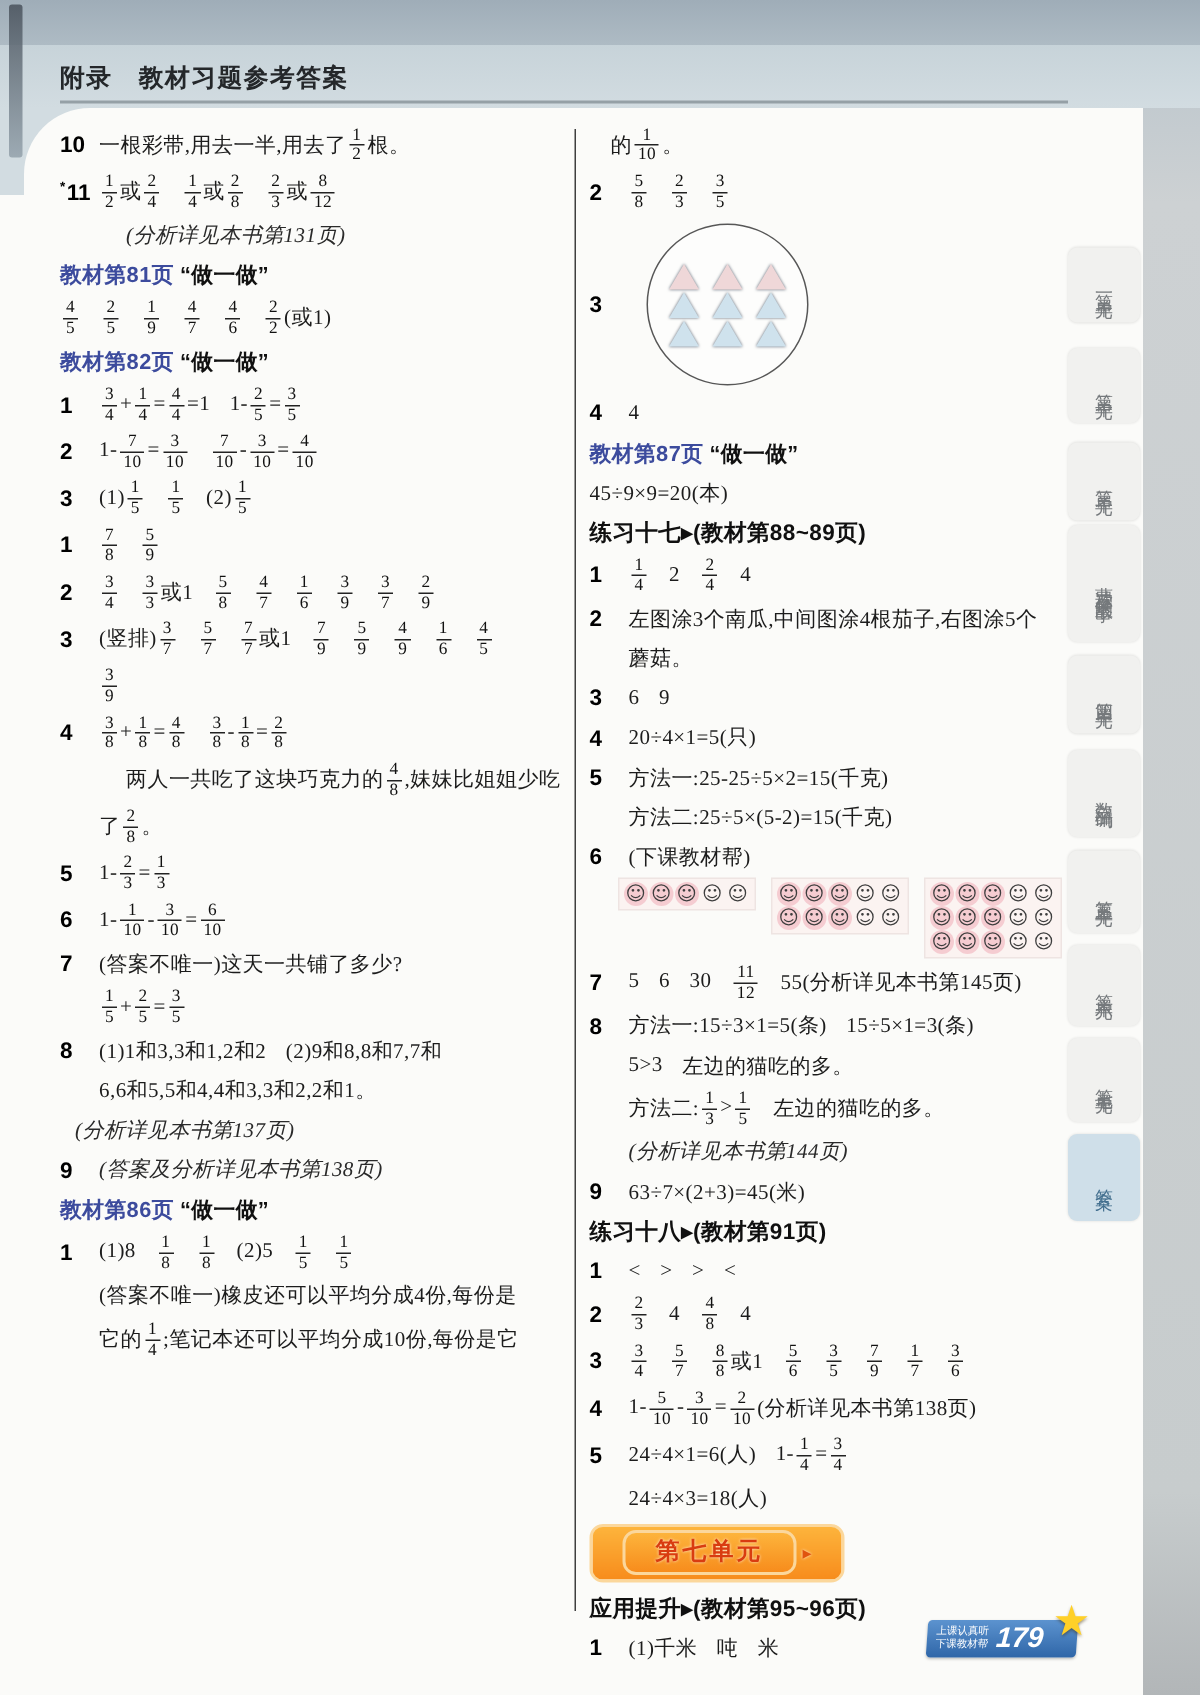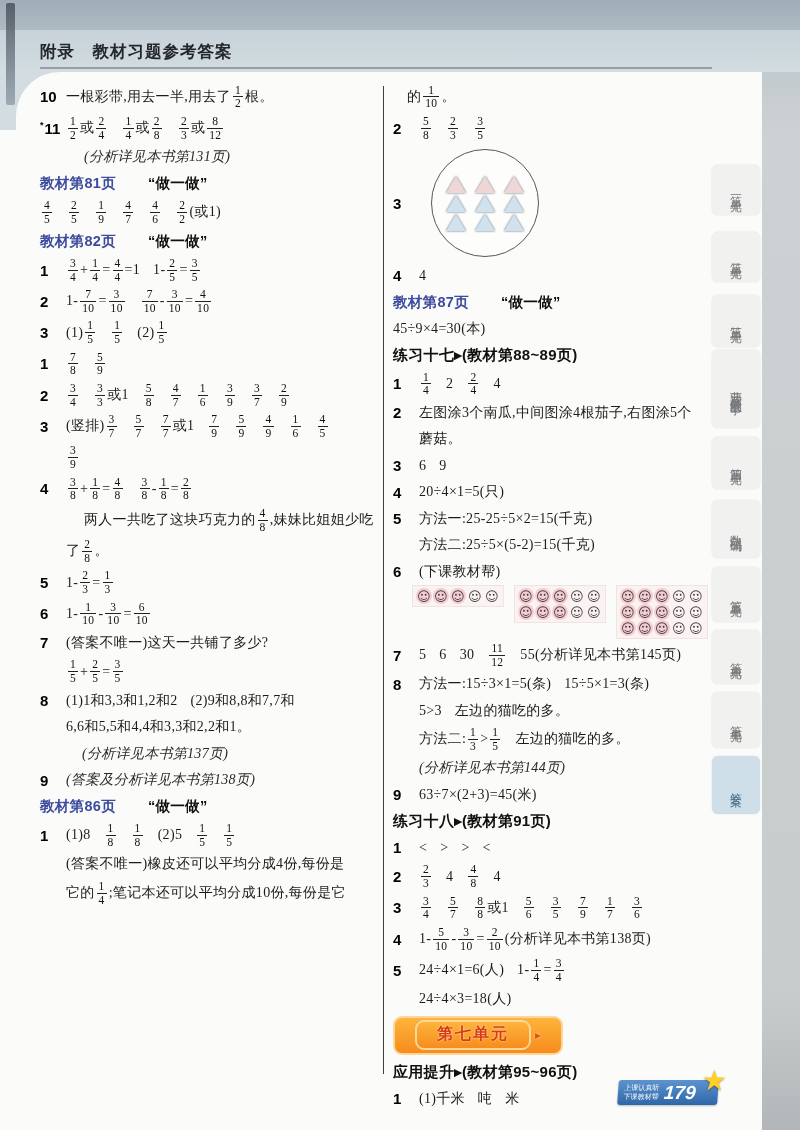--- a/index.html
+++ b/index.html
@@ -31,21 +31,21 @@
   
   .content{position:absolute;top:80px;left:40px;width:670px;display:flex;z-index:5;}
   .col-left{width:338px;}
   .divider{width:1px;height:988px;background:#3f3f3f;margin:6px 9px 0 5px;flex-shrink:0;}
   .col-right{flex:1;min-width:0;}
   
   .ln{display:flex;align-items:center;margin:2.5px 0;min-height:24px;font-size:14px;}
   .ln .num{font-family:"Liberation Sans",sans-serif;font-weight:bold;font-size:15px;color:#000;width:26px;flex-shrink:0;align-self:center;}
   .ln .num sup{font-size:9px;margin-right:1px;}
   .ln .ct{display:flex;align-items:center;flex-wrap:wrap;letter-spacing:.3px;min-width:0;}
-  .ln.section .ct{font-family:"Liberation Sans",sans-serif;font-weight:bold;font-size:14.5px;gap:28px;}
+  .ln.section .ct{font-family:"Liberation Sans",sans-serif;font-weight:bold;font-size:14.5px;}
   .ln.section .ref{color:#3c4b9d;}
   .ln.section .ttl{color:#101010;margin-left:4px;}
   .ln.exercise .ct{font-family:"Liberation Sans",sans-serif;font-weight:bold;font-size:15px;color:#101010;}
   .ln.note-line .ct{color:#2a2a2a;font-style:italic;}
   .gp{display:inline-block;width:13px;height:1px;}
   
   .frac{display:inline-flex;flex-direction:column;align-items:center;vertical-align:middle;margin:1px 2px;
         font-family:"Liberation Serif",serif;font-size:11.5px;line-height:1.12;color:#111;}
   .frac .nu{padding:0 2px;}
   .frac .de{border-top:1px solid #222;padding:0 2px;}
@@ -361,21 +361,21 @@
           </span></span>
       </div>
       <div class="ln item">
         <span class="num">8</span>
         <span class="ct">(1)1和3,3和1,2和2<span class="gp"></span>(2)9和8,8和7,7和</span>
       </div>
       <div class="ln text">
         <span class="ct" style="margin-left: 26px;">6,6和5,5和4,4和3,3和2,2和1。</span>
       </div>
       <div class="ln text note-line">
-        <span class="ct" style="margin-left: 42px;">(分析详见本书第137页)</span>
+        <span class="ct" style="margin-left: 10px;">(分析详见本书第137页)</span>
       </div>
       <div class="ln item note-line">
         <span class="num">9</span>
         <span class="ct">(答案及分析详见本书第138页)</span>
       </div>
       <div class="ln section">
         <span class="ct">
           <span class="ref">教材第86页</span>
           <span class="ttl">“做一做”</span>
         </span>
@@ -453,21 +453,21 @@
         </span>
       </div><div class="ln item">
         <span class="num">4</span>
         <span class="ct">4</span>
       </div><div class="ln section">
         <span class="ct">
           <span class="ref">教材第87页</span>
           <span class="ttl">“做一做”</span>
         </span>
       </div><div class="ln text">
-        <span class="ct">45÷9×4=30(本)</span>
+        <span class="ct">45÷9×9=20(本)</span>
       </div><div class="ln exercise">
         <span class="ct">练习十七▸(教材第88~89页)</span>
       </div><div class="ln item">
         <span class="num">1</span>
         <span class="ct"><span class="frac">
             <span class="nu">1</span>
             <span class="de">4</span>
           </span><span class="gp"></span>2<span class="gp"></span><span class="frac">
             <span class="nu">2</span>
             <span class="de">4</span>

